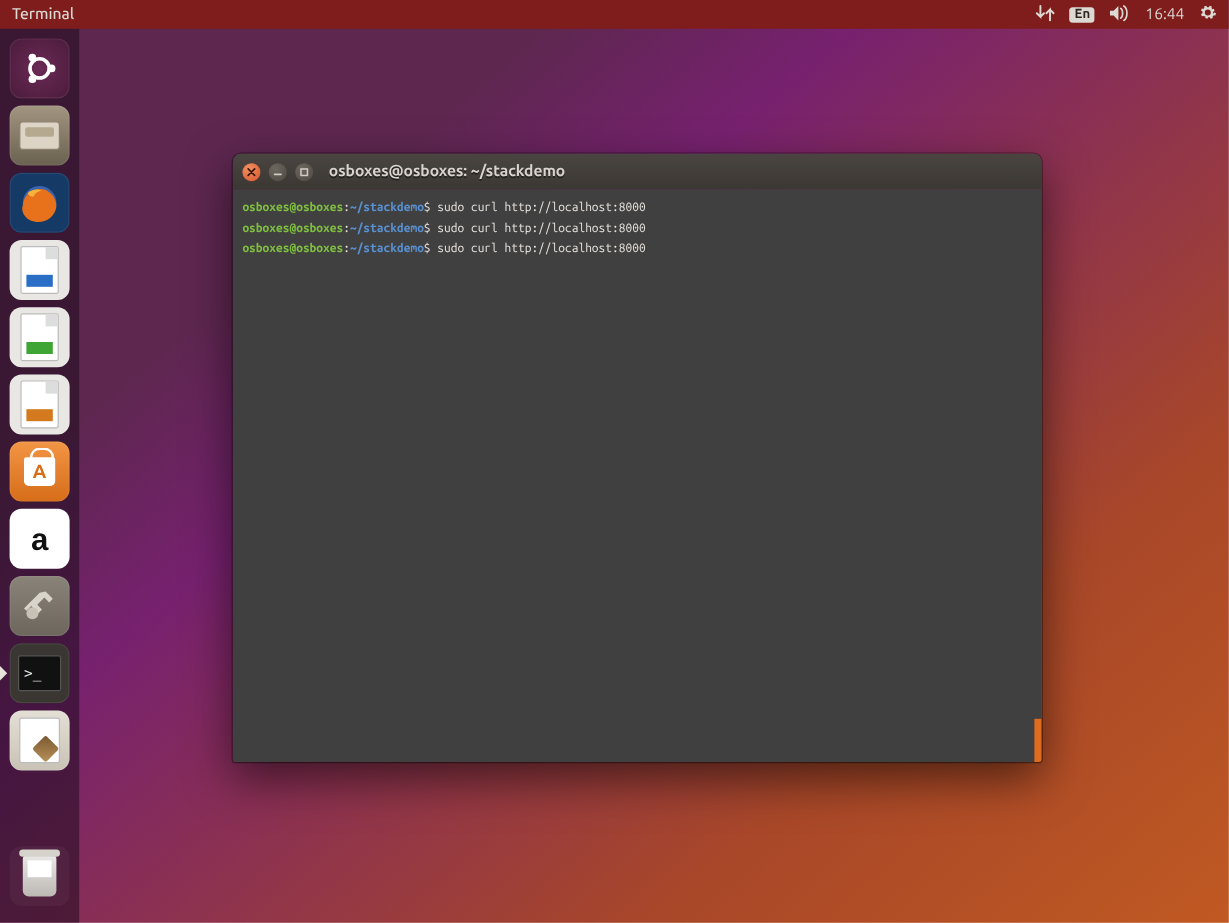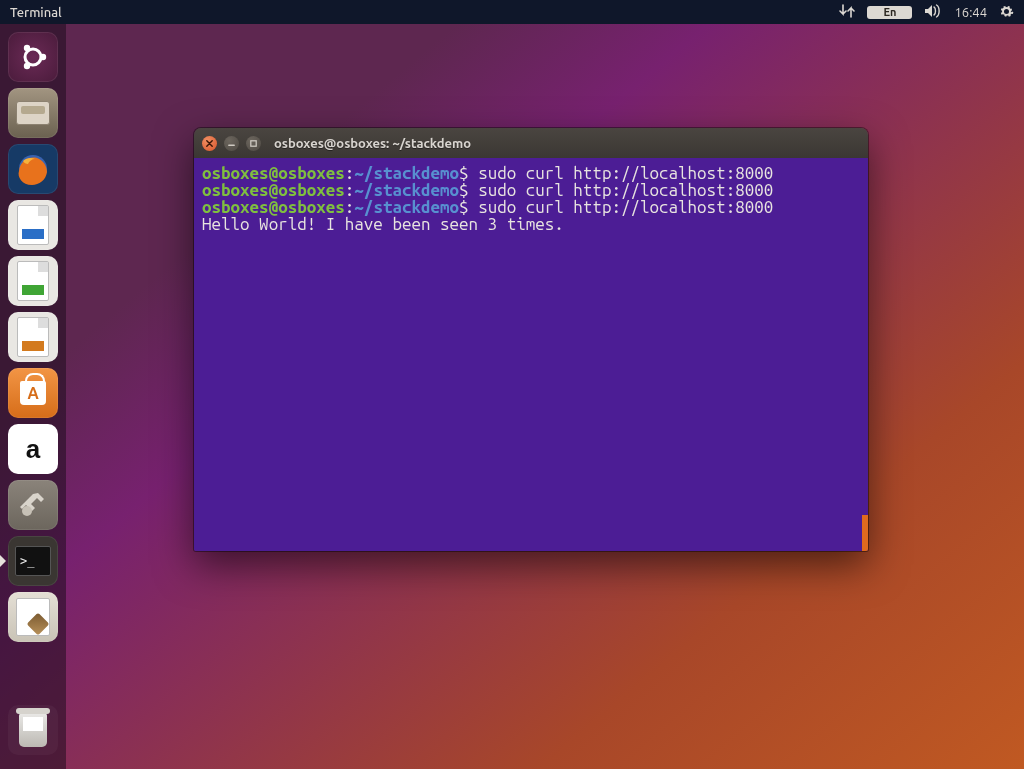--- a/index.html
+++ b/index.html
@@ -5,31 +5,31 @@
   * { box-sizing: border-box; margin: 0; padding: 0; }
   html, body { width: 1024px; height: 769px; overflow: hidden; font-family: Ubuntu, "Segoe UI", Arial, sans-serif; }
   body {
     position: relative;
     background: linear-gradient(140deg, #5e2750 0%, #5e2750 25%, #77216f 38%, #a84729 75%, #c05922 100%);
   }
 
   
   .menubar {
     position: absolute; top: 0; left: 0; right: 0; height: 24px;
-    background: #0f172a; color: #dcd8d2;
+    background: #7f1d1d; color: #dcd8d2;
     display: flex; align-items: center; font-size: 13px;
     padding-left: 10px;
     justify-content: center;
   }
   .menubar .app-title { font-weight: 500; }
   .menubar .tray { margin-left: auto; display: flex; align-items: center; gap: 12px; padding-right: 10px; }
   .menubar .tray svg { fill: #dcd8d2; }
   .lang-badge {
     background: #dcd8d2; color: #2c2721; font-weight: 600; font-size: 11px;
-    border-radius: 3px; padding: 1px 16px; line-height: 1;
+    border-radius: 3px; padding: 1px 4px; line-height: 1;
   }
 
   
   .launcher {
     position: absolute; top: 24px; left: 0; bottom: 0; width: 66px;
     background: rgba(30, 12, 30, 0.55);
     display: flex; flex-direction: column; align-items: center; padding-top: 8px; gap: 6px;
   }
   .li {
     width: 50px; height: 50px; border-radius: 10px;
@@ -71,38 +71,38 @@
     width: 50px; height: 50px; border-radius: 10px;
     background: rgba(255,255,255,0.04);
     display:flex; align-items:center; justify-content:center; margin-bottom: 14px;
   }
   .trash .bin { width:28px; height:34px; background:linear-gradient(#e9e8e6,#bcb9b3); border-radius:3px 3px 5px 5px; position:relative; }
   .trash .bin::before { content:""; position:absolute; top:-5px; left:-3px; right:-3px; height:6px; background:#d6d3cd; border-radius:3px; }
   .trash .bin::after { content:""; position:absolute; top:4px; left:4px; width:20px; height:14px; background:#fff; }
 
   
   .term-window {
-    position: absolute; left: 194px; top: 128px; width: 674px; height: 423px;
+    position: absolute; left: 194px; top: 128px; width: 674px; height: 507px;
     border-radius: 7px 7px 2px 2px; overflow: hidden;
     box-shadow: 0 14px 38px rgba(0,0,0,0.55), 0 0 0 1px rgba(0,0,0,0.4);
   }
   .term-titlebar {
     height: 30px; background: linear-gradient(#4a4540, #3b3733);
     display: flex; align-items: center; padding: 0 8px; gap: 7px;
     color: #d8d4cf; font-size: 13px; font-weight: 600;
   }
   .wc { width: 15px; height: 15px; border-radius: 50%; display:flex; align-items:center; justify-content:center; }
   .wc.close { background: radial-gradient(circle at 35% 30%, #f08f63, #d9552b); }
   .wc.min, .wc.max { background: radial-gradient(circle at 35% 30%, #6c665e, #4e4943); }
   .wc svg { width: 9px; height: 9px; }
   .term-title { margin-left: 6px; text-shadow: 0 1px 0 rgba(0,0,0,0.4); }
   .term-body {
-    background: #4c1d95; height: calc(100% - 30px);
+    background: #404040; height: calc(100% - 30px);
     padding: 6px 8px; font-family: "Ubuntu Mono", "DejaVu Sans Mono", monospace;
-    font-size: 17px; line-height: 17px; color: #e8e4e0; position: relative;
+    font-size: 10px; line-height: 17px; color: #e8e4e0; position: relative;
   }
   .term-body .uh { color: #7fbf3f; font-weight: 600; }
   .term-body .path { color: #5890d0; font-weight: 600; }
   .term-body .sym { color: #e8e4e0; }
   .term-body .cmd { color: #e8e4e0; }
   .cursor {
     display: inline-block; width: 8px; height: 15px; background: #cfc9c2;
     vertical-align: -2px; margin-left: 2px;
   }
   .term-resize {
@@ -211,16 +211,15 @@
       <svg viewBox="0 0 10 10">
           <rect x="2" y="2" width="6" height="6" fill="none" stroke="#cfcac2" stroke-width="1.4"></rect>
         </svg>
     </span>
     <span class="term-title">osboxes@osboxes: ~/stackdemo</span>
   </div>
   <div class="term-body" id="term-body">
     <div class="tline"><span class="uh">osboxes@osboxes</span><span class="sym">:</span><span class="path">~/stackdemo</span><span class="sym">$ </span><span class="cmd">sudo curl http://localhost:8000</span></div>
       <div class="tline"><span class="uh">osboxes@osboxes</span><span class="sym">:</span><span class="path">~/stackdemo</span><span class="sym">$ </span><span class="cmd">sudo curl http://localhost:8000</span></div>
       <div class="tline"><span class="uh">osboxes@osboxes</span><span class="sym">:</span><span class="path">~/stackdemo</span><span class="sym">$ </span><span class="cmd">sudo curl http://localhost:8000</span></div>
-      <div class="tline">Hello World! I have been seen 3 times.</div>
       <div class="term-resize"></div>
   </div>
 </div>
 
 </body></html>

